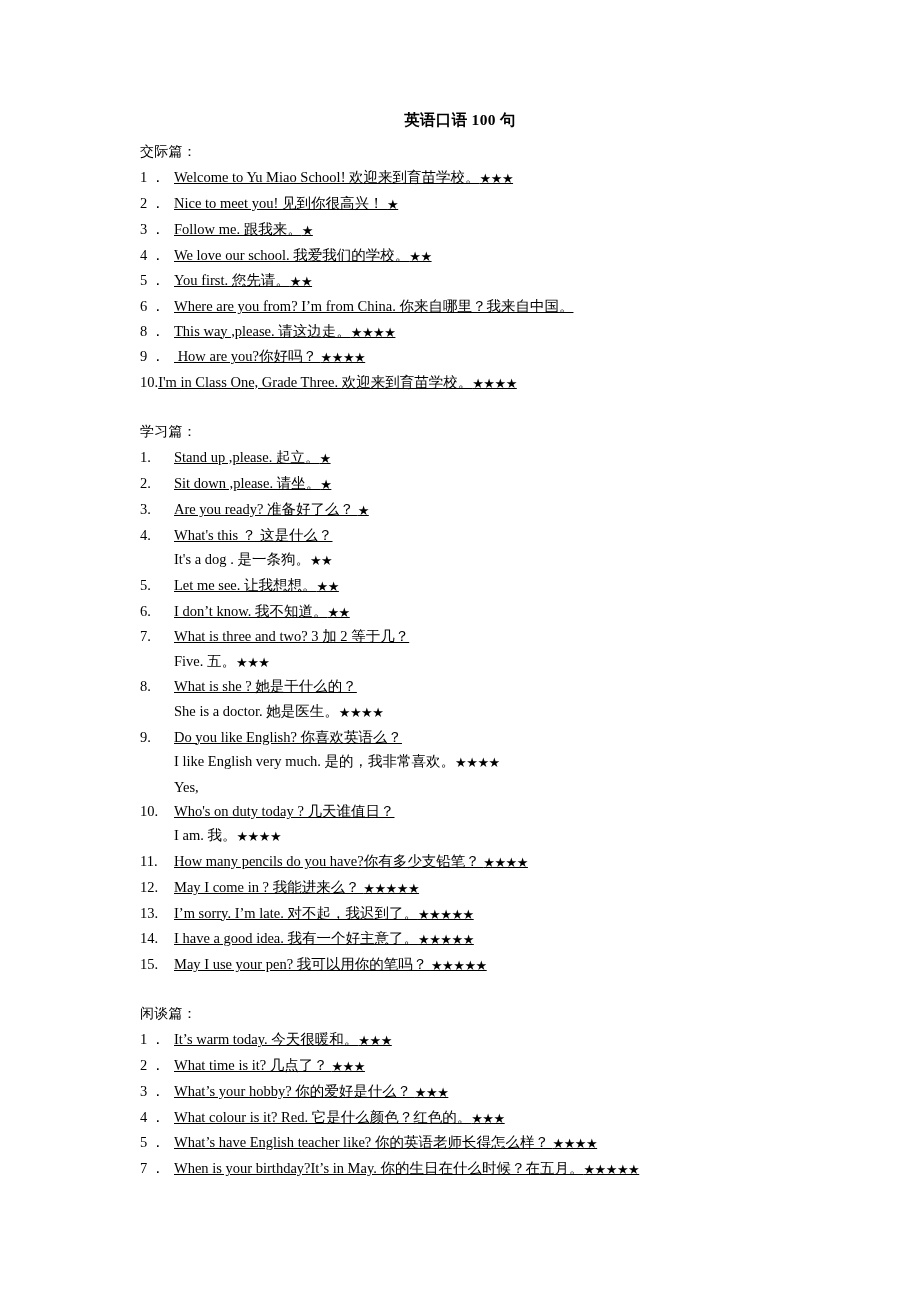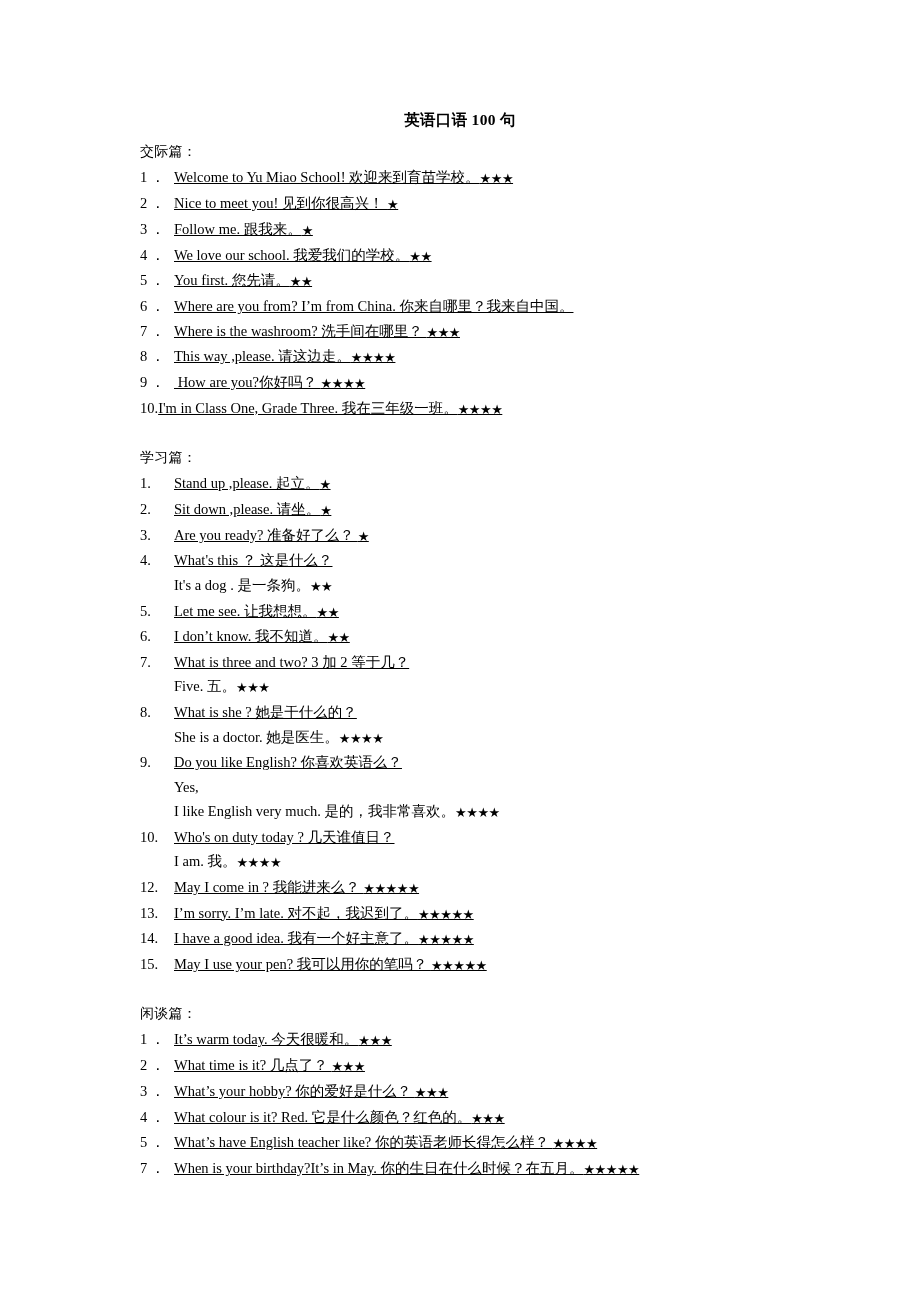--- a/index.html
+++ b/index.html
@@ -100,46 +100,46 @@
     <div id="sections-root">
         <div class="section">
           <div class="section-heading">交际篇：</div>
           <div class="items">
             <div class="item"><span class="num wide">1．</span><span class="line-text">Welcome to Yu Miao School!  欢迎来到育苗学校。</span><span class="stars">★★★</span></div>
             <div class="item"><span class="num wide">2．</span><span class="line-text">Nice to meet you!  见到你很高兴！ </span><span class="stars">★</span></div>
             <div class="item"><span class="num wide">3．</span><span class="line-text">Follow me.  跟我来。</span><span class="stars">★</span></div>
             <div class="item"><span class="num wide">4．</span><span class="line-text">We love our school.  我爱我们的学校。</span><span class="stars">★★</span></div>
             <div class="item"><span class="num wide">5．</span><span class="line-text">You first.  您先请。</span><span class="stars">★★</span></div>
             <div class="item"><span class="num wide">6．</span><span class="line-text">Where are you from? I’m from China.  你来自哪里？我来自中国。</span></div>
-            <div class="item"><span class="num wide">7．</span><span class="line-text">Where is the washroom?  洗手间在哪里？ </span><span class="stars">★★★</span></div>
             <div class="item"><span class="num wide">8．</span><span class="line-text">This way ,please.  请这边走。</span><span class="stars">★★★★</span></div>
             <div class="item"><span class="num wide">9．</span><span class="line-text"> How are you?你好吗？ </span><span class="stars">★★★★</span></div>
-            <div class="item flush"><span class="num wide">10.</span><span class="line-text">I'm in Class One, Grade Three.  我在三年级一班。</span><span class="stars">★★★★</span></div>
+            <div class="item flush"><span class="num wide">10.</span><span class="line-text">I'm in Class One, Grade Three.  欢迎来到育苗学校。</span><span class="stars">★★★★</span></div>
           </div>
         </div>
         <div class="section-gap"></div>
         <div class="section">
           <div class="section-heading">学习篇：</div>
           <div class="items">
             <div class="item"><span class="num narrow">1.</span><span class="line-text">Stand up ,please.  起立。</span><span class="stars">★</span></div>
             <div class="item"><span class="num narrow">2.</span><span class="line-text">Sit down ,please.  请坐。</span><span class="stars">★</span></div>
             <div class="item"><span class="num narrow">3.</span><span class="line-text">Are you ready?  准备好了么？ </span><span class="stars">★</span></div>
             <div class="item"><span class="num narrow">4.</span><span class="line-text">What's this ？  这是什么？</span></div>
             <div class="cont"><span>It's a dog .  是一条狗。</span><span class="stars">★★</span></div>
             <div class="item"><span class="num narrow">5.</span><span class="line-text">Let me see.  让我想想。</span><span class="stars">★★</span></div>
             <div class="item"><span class="num narrow">6.</span><span class="line-text">I don’t know.  我不知道。</span><span class="stars">★★</span></div>
             <div class="item"><span class="num narrow">7.</span><span class="line-text">What is three and two?   3 加 2 等于几？</span></div>
             <div class="cont"><span>Five.  五。</span><span class="stars">★★★</span></div>
             <div class="item"><span class="num narrow">8.</span><span class="line-text">What is she ?    她是干什么的？</span></div>
             <div class="cont"><span>She is a doctor.  她是医生。</span><span class="stars">★★★★</span></div>
             <div class="item"><span class="num narrow">9.</span><span class="line-text">Do you like English?    你喜欢英语么？</span></div>
+            <div class="cont"><span>I like English very much.  是的，我非常喜欢。</span><span class="stars">★★★★</span></div>
             <div class="cont"><span>Yes,</span></div>
-            <div class="cont"><span>I like English very much.  是的，我非常喜欢。</span><span class="stars">★★★★</span></div>
             <div class="item"><span class="num narrow">10.</span><span class="line-text">Who's on duty today ? 几天谁值日？</span></div>
             <div class="cont"><span>I am.   我。</span><span class="stars">★★★★</span></div>
+            <div class="item"><span class="num narrow">11.</span><span class="line-text">How many pencils do you have?你有多少支铅笔？ </span><span class="stars">★★★★</span></div>
             <div class="item"><span class="num narrow">12.</span><span class="line-text">May I come in ? 我能进来么？ </span><span class="stars">★★★★★</span></div>
             <div class="item"><span class="num narrow">13.</span><span class="line-text">I’m sorry. I’m late.  对不起，我迟到了。</span><span class="stars">★★★★★</span></div>
             <div class="item"><span class="num narrow">14.</span><span class="line-text">I have a good idea.  我有一个好主意了。</span><span class="stars">★★★★★</span></div>
             <div class="item"><span class="num narrow">15.</span><span class="line-text">May I use your pen?  我可以用你的笔吗？ </span><span class="stars">★★★★★</span></div>
           </div>
         </div>
         <div class="section-gap"></div>
         <div class="section">
           <div class="section-heading">闲谈篇：</div>
           <div class="items">

